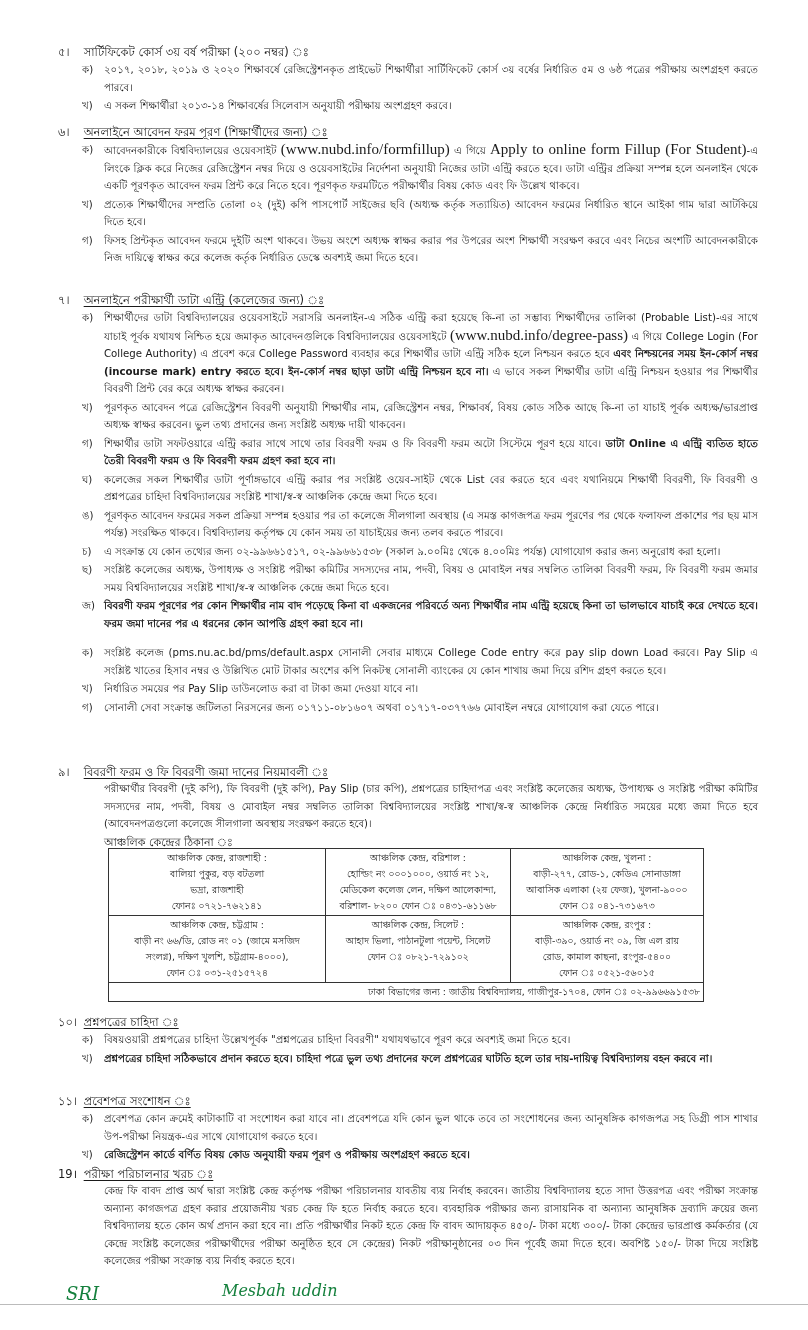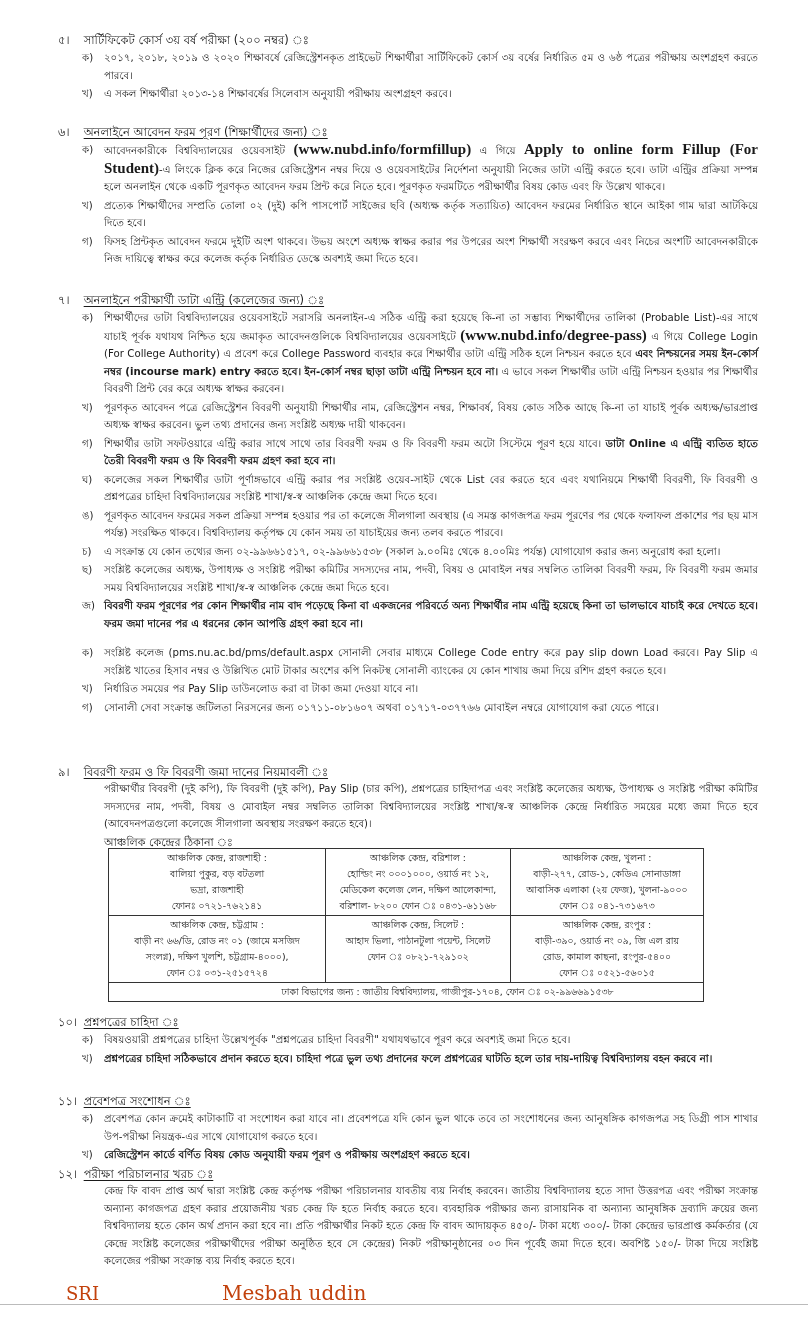--- a/index.html
+++ b/index.html
@@ -11,38 +11,38 @@
   .sec { position: absolute; left: 58px; width: 700px; }
   .sec-head { font-size: 11.5px; line-height: 16px; white-space: nowrap; }
   .sec-num { display: inline-block; width: 22px; }
   .sec-title { text-decoration: underline; text-underline-offset: 2px; }
   .items { margin-left: 24px; }
   .item { display: flex; font-size: 10.2px; line-height: 17.5px; margin-top: 1px; }
   .item .mark { width: 22px; flex: none; }
   .item .txt { flex: 1; text-align: justify; }
   .para { font-size: 10px; line-height: 17.5px; margin-left: 46px; text-align: justify; }
   .b { font-weight: bold; }
-  .latin-big { font-family: "Liberation Serif", serif; font-size: 15px; font-weight: bold; }
+  .latin-big { font-family: "Liberation Serif", serif; font-size: 15px; font-weight: normal; }
   .table-title { font-size: 11px; line-height: 16px; margin-left: 46px; margin-top: 2px; }
   table.centers {
     position: absolute; left: 108px; top: 848px; width: 596px;
     border-collapse: collapse; font-size: 9.3px; line-height: 16px;
   }
   table.centers td { border: 1.4px solid #333; text-align: center; vertical-align: top; padding: 1px 3px; }
-  table.centers td.dhaka { text-align: center; padding-left: 86px; }
+  table.centers td.dhaka { text-align: right; padding-left: 86px; }
   .c1 { width: 226px; } .c2 { width: 190px; } .c3 { width: 200px; }
-  .sig { position: absolute; font-family: "DejaVu Serif", serif; color: #c2410c; }
+  .sig { position: absolute; font-family: "DejaVu Serif", serif; font-style: italic; color: #15803d; }
   .bottom-line { position: absolute; left: 0; top: 1304px; width: 808px; height: 1px; background: #bbb; }
 </style>
 </head>
 <body>
 
 <div class="page">
 
-  <div class="sec" style="top:32px;">
+  <div class="sec" style="top:44px;">
     <div class="sec-head">
       <span class="sec-num">৫।</span>
       <span>সার্টিফিকেট কোর্স ৩য় বর্ষ পরীক্ষা (২০০ নম্বর) ঃ</span>
     </div>
     <div class="items">
       <div class="item">
         <span class="mark">ক)</span>
         <span class="txt">২০১৭, ২০১৮, ২০১৯ ও ২০২০ শিক্ষাবর্ষে রেজিস্ট্রেশনকৃত প্রাইভেট শিক্ষার্থীরা সার্টিফিকেট কোর্স ৩য় বর্ষের নির্ধারিত ৫ম ও ৬ষ্ঠ পত্রের পরীক্ষায় অংশগ্রহণ করতে পারবে।</span>
       </div>
       <div class="item">
@@ -220,23 +220,23 @@
       </div>
       <div class="item">
         <span class="mark">খ)</span>
         <span class="txt b">রেজিস্ট্রেশন কার্ডে বর্ণিত বিষয় কোড অনুযায়ী ফরম পূরণ ও পরীক্ষায় অংশগ্রহণ করতে হবে।</span>
       </div>
     </div>
   </div>
 
   <div class="sec" style="top:1166px;">
     <div class="sec-head">
-      <span class="sec-num">১২।</span>
+      <span class="sec-num">19।</span>
       <span class="sec-title">পরীক্ষা পরিচালনার খরচ ঃ</span>
     </div>
     <div class="para">কেন্দ্র ফি বাবদ প্রাপ্ত অর্থ দ্বারা সংশ্লিষ্ট কেন্দ্র কর্তৃপক্ষ পরীক্ষা পরিচালনার যাবতীয় ব্যয় নির্বাহ করবেন। জাতীয় বিশ্ববিদ্যালয় হতে সাদা উত্তরপত্র এবং পরীক্ষা সংক্রান্ত অন্যান্য কাগজপত্র গ্রহণ করার প্রয়োজনীয় খরচ কেন্দ্র ফি হতে নির্বাহ করতে হবে। ব্যবহারিক পরীক্ষার জন্য রাসায়নিক বা অন্যান্য আনুষঙ্গিক দ্রব্যাদি ক্রয়ের জন্য বিশ্ববিদ্যালয় হতে কোন অর্থ প্রদান করা হবে না। প্রতি পরীক্ষার্থীর নিকট হতে কেন্দ্র ফি বাবদ আদায়কৃত ৪৫০/- টাকা মধ্যে ৩০০/- টাকা কেন্দ্রের ভারপ্রাপ্ত কর্মকর্তার (যে কেন্দ্রে সংশ্লিষ্ট কলেজের পরীক্ষার্থীদের পরীক্ষা অনুষ্ঠিত হবে সে কেন্দ্রের) নিকট পরীক্ষানুষ্ঠানের ০৩ দিন পূর্বেই জমা দিতে হবে। অবশিষ্ট ১৫০/- টাকা দিয়ে সংশ্লিষ্ট কলেজের পরীক্ষা সংক্রান্ত ব্যয় নির্বাহ করতে হবে।</div>
   </div>
 
   <span class="sig" style="left:66px; top:1283px; font-size:18px;">SRI</span>
-  <span class="sig" style="left:222px; top:1281px; font-size:20px;">Mesbah uddin</span>
+  <span class="sig" style="left:222px; top:1281px; font-size:16px;">Mesbah uddin</span>
 
   <div class="bottom-line"></div>
 </div>
 
 </body></html>

